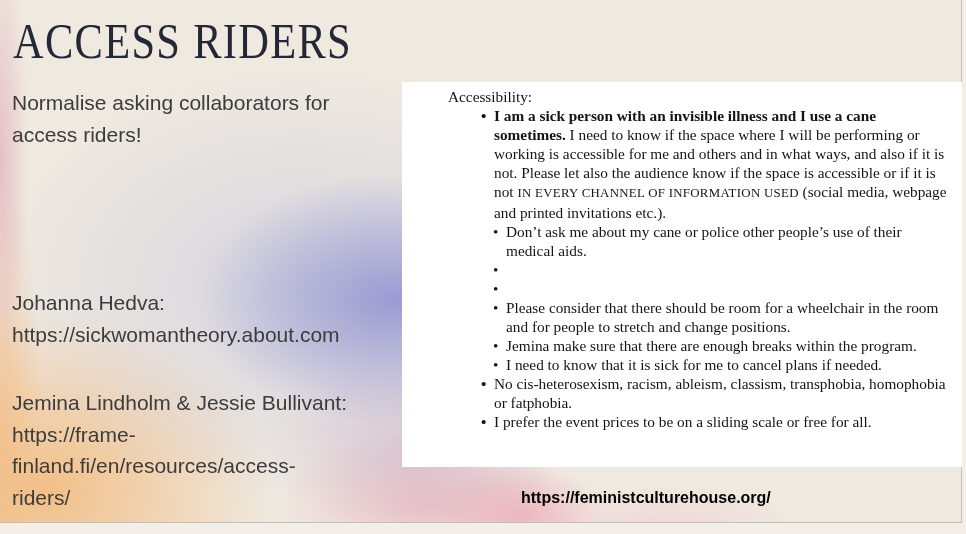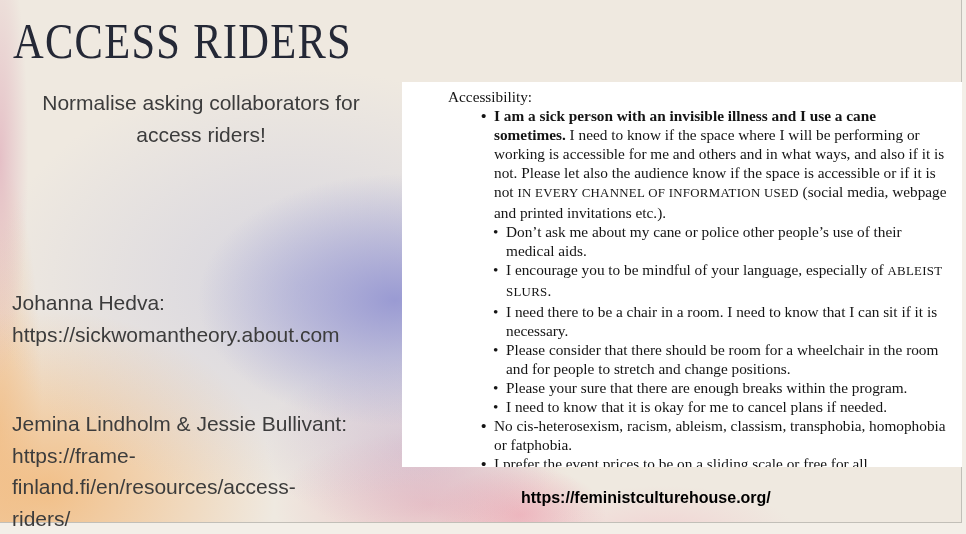--- a/index.html
+++ b/index.html
@@ -37,24 +37,24 @@
     transform: scaleX(0.85);
     transform-origin: left top;
     white-space: nowrap;
   }
   .lpara {
     position: absolute; left: 12px; width: 378px;
     font-size: 21px; line-height: 31.5px;
     color: #3c3c3c;
     white-space: pre-line;
   }
-  .p0 { top: 87px; text-align: center; }
+  .p0 { top: 87px; }
   .p1 { top: 189px; }
   .p2 { top: 287px; }
-  .p3 { top: 408px; }
+  .p3 { top: 387px; }
   .excerpt {
     position: absolute; left: 402px; top: 82px;
     width: 560px; height: 385px;
     background: #ffffff;
     font-family: "Liberation Serif", serif;
     font-size: 15.3px; line-height: 19px;
     color: #141414;
     overflow: hidden;
   }
   .excerpt-heading { margin: 5px 4px 0 46px; }
@@ -96,37 +96,35 @@
         <div class="bullet level1">
           <span class="dot">•</span>
           <span class="btxt"><span class="b">I am a sick person with an invisible illness and I use a cane sometimes.</span><span> I need to know if the space where I will be performing or working is accessible for me and others and in what ways, and also if it is not. Please let also the audience know if the space is accessible or if it is not </span><span class="caps">IN EVERY CHANNEL OF INFORMATION USED</span><span> (social media, webpage and printed invitations etc.).</span></span>
         </div>
         <div class="bullet level2">
           <span class="dot">•</span>
           <span class="btxt"><span>Don’t ask me about my cane or police other people’s use of their medical aids.</span></span>
         </div>
         <div class="bullet level2">
           <span class="dot">•</span>
-          <span class="btxt"><span>I encourage you to be mindful of your language, especially of </span><span class="caps">ABLEIST SLURS</span><span>.</span></span>
         </div>
         <div class="bullet level2">
           <span class="dot">•</span>
-          <span class="btxt"><span>I need there to be a chair in a room. I need to know that I can sit if it is necessary.</span></span>
         </div>
         <div class="bullet level2">
           <span class="dot">•</span>
           <span class="btxt"><span>Please consider that there should be room for a wheelchair in the room and for people to stretch and change positions.</span></span>
         </div>
         <div class="bullet level2">
           <span class="dot">•</span>
-          <span class="btxt"><span>Please your sure that there are enough breaks within the program.</span></span>
+          <span class="btxt"><span>Jemina make sure that there are enough breaks within the program.</span></span>
         </div>
         <div class="bullet level2">
           <span class="dot">•</span>
-          <span class="btxt"><span>I need to know that it is okay for me to cancel plans if needed.</span></span>
+          <span class="btxt"><span>I need to know that it is sick for me to cancel plans if needed.</span></span>
         </div>
         <div class="bullet level1">
           <span class="dot">•</span>
           <span class="btxt"><span>No cis-heterosexism, racism, ableism, classism, transphobia, homophobia or fatphobia.</span></span>
         </div>
         <div class="bullet level1">
           <span class="dot">•</span>
           <span class="btxt"><span>I prefer the event prices to be on a sliding scale or free for all.</span></span>
         </div>
       </div>

